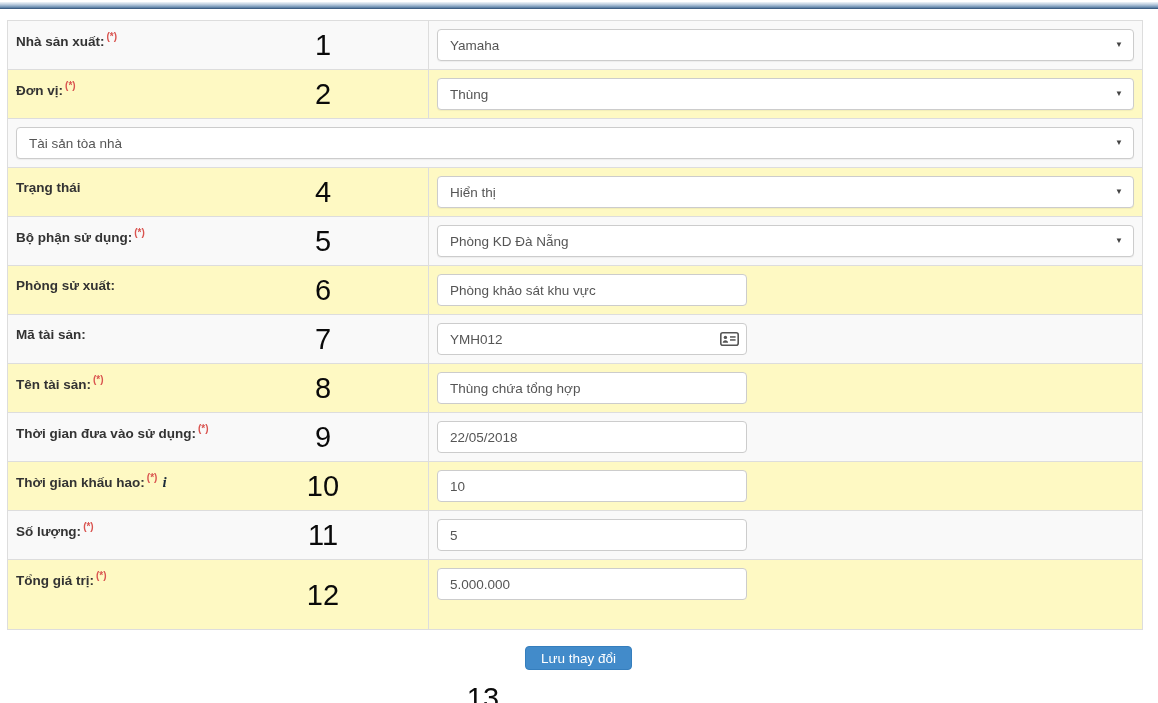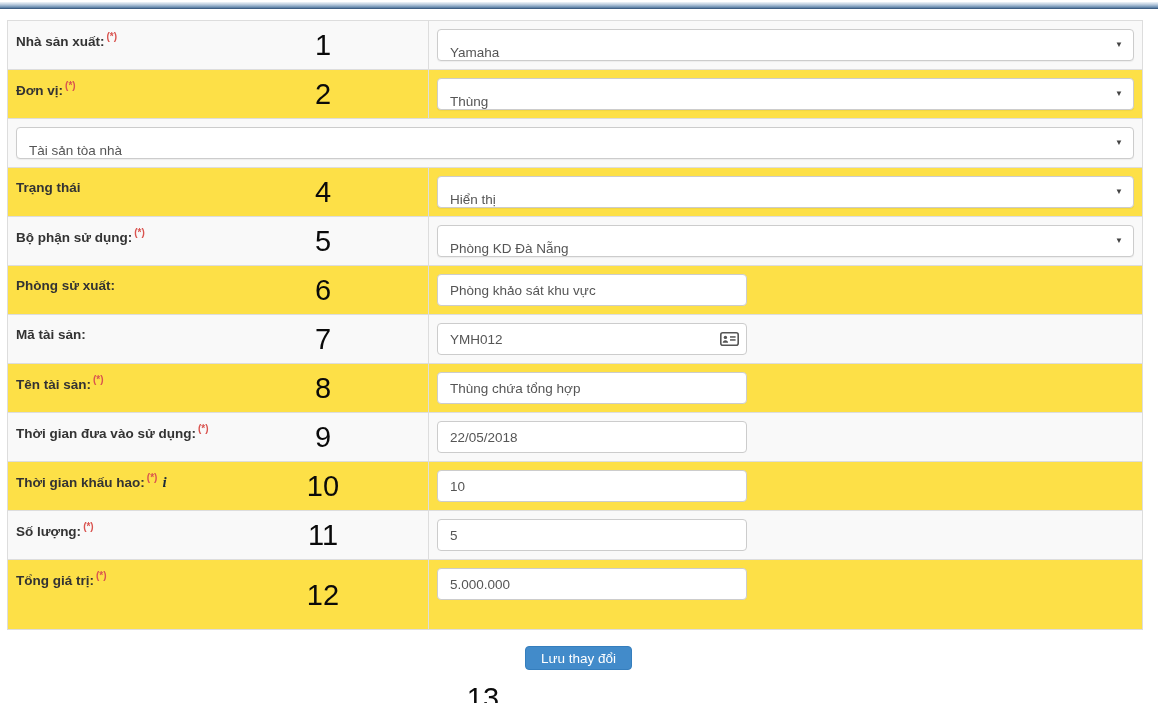--- a/index.html
+++ b/index.html
@@ -10,41 +10,41 @@
   }
   .top-bar{
     position:absolute;top:2px;left:0;width:1158px;height:6px;
     background:linear-gradient(180deg,#eff4f9 0%,#c3d2e2 35%,#8aa7c4 70%,#53769c 100%);
     border-bottom:1px solid #3d5e84;
   }
   .form-table{
     position:absolute;top:20px;left:7px;width:1136px;
     border:1px solid #ddd;background:#fff;box-sizing:border-box;
   }
-  .frow{display:flex;min-height:48px;border-bottom:1px solid #ddd;background:#fde047;box-sizing:border-box;}
+  .frow{display:flex;min-height:48px;border-bottom:1px solid #ddd;background:#fef9c3;box-sizing:border-box;}
   .frow:last-child{border-bottom:none;min-height:69px;}
   .frow.striped{background:#f9f9f9;}
   .cell-label{
     width:421px;min-width:421px;border-right:1px solid #ddd;
     padding:10px 8px 8px 8px;position:relative;box-sizing:border-box;
   }
   .lbl{font-weight:bold;font-size:13.5px;color:#333;}
   .req{color:#d9534f;font-size:10px;font-weight:bold;vertical-align:super;margin-left:2px;}
   .info{
     font-family:"Liberation Serif", serif;font-style:italic;font-weight:bold;
     font-size:15px;color:#1b2b3a;margin-left:5px;
   }
   .num{
     position:absolute;left:283px;top:50%;transform:translateY(-50%);
     width:64px;text-align:center;font-size:29px;color:#0a0a0a;line-height:1;
   }
   .cell-control{flex:1;padding:8px;box-sizing:border-box;}
   .sel{
     height:32px;border:1px solid #ccc;border-radius:4px;background:#fff;
-    display:flex;align-items:flex-end;padding:0 24px 0 12px;color:#555;
+    display:flex;align-items:center;padding:0 24px 0 12px;color:#555;
     font-size:13.5px;position:relative;cursor:pointer;box-sizing:border-box;
     box-shadow:0 1px 1px rgba(0,0,0,.05);
   }
   .sel .caret{
     position:absolute;right:10px;top:50%;transform:translateY(-50%);
     font-size:8px;color:#444;line-height:1;
   }
   .txt{
     width:310px;height:32px;border:1px solid #ccc;border-radius:4px;background:#fff;
     display:flex;align-items:center;padding:0 12px;color:#555;font-size:13.5px;

